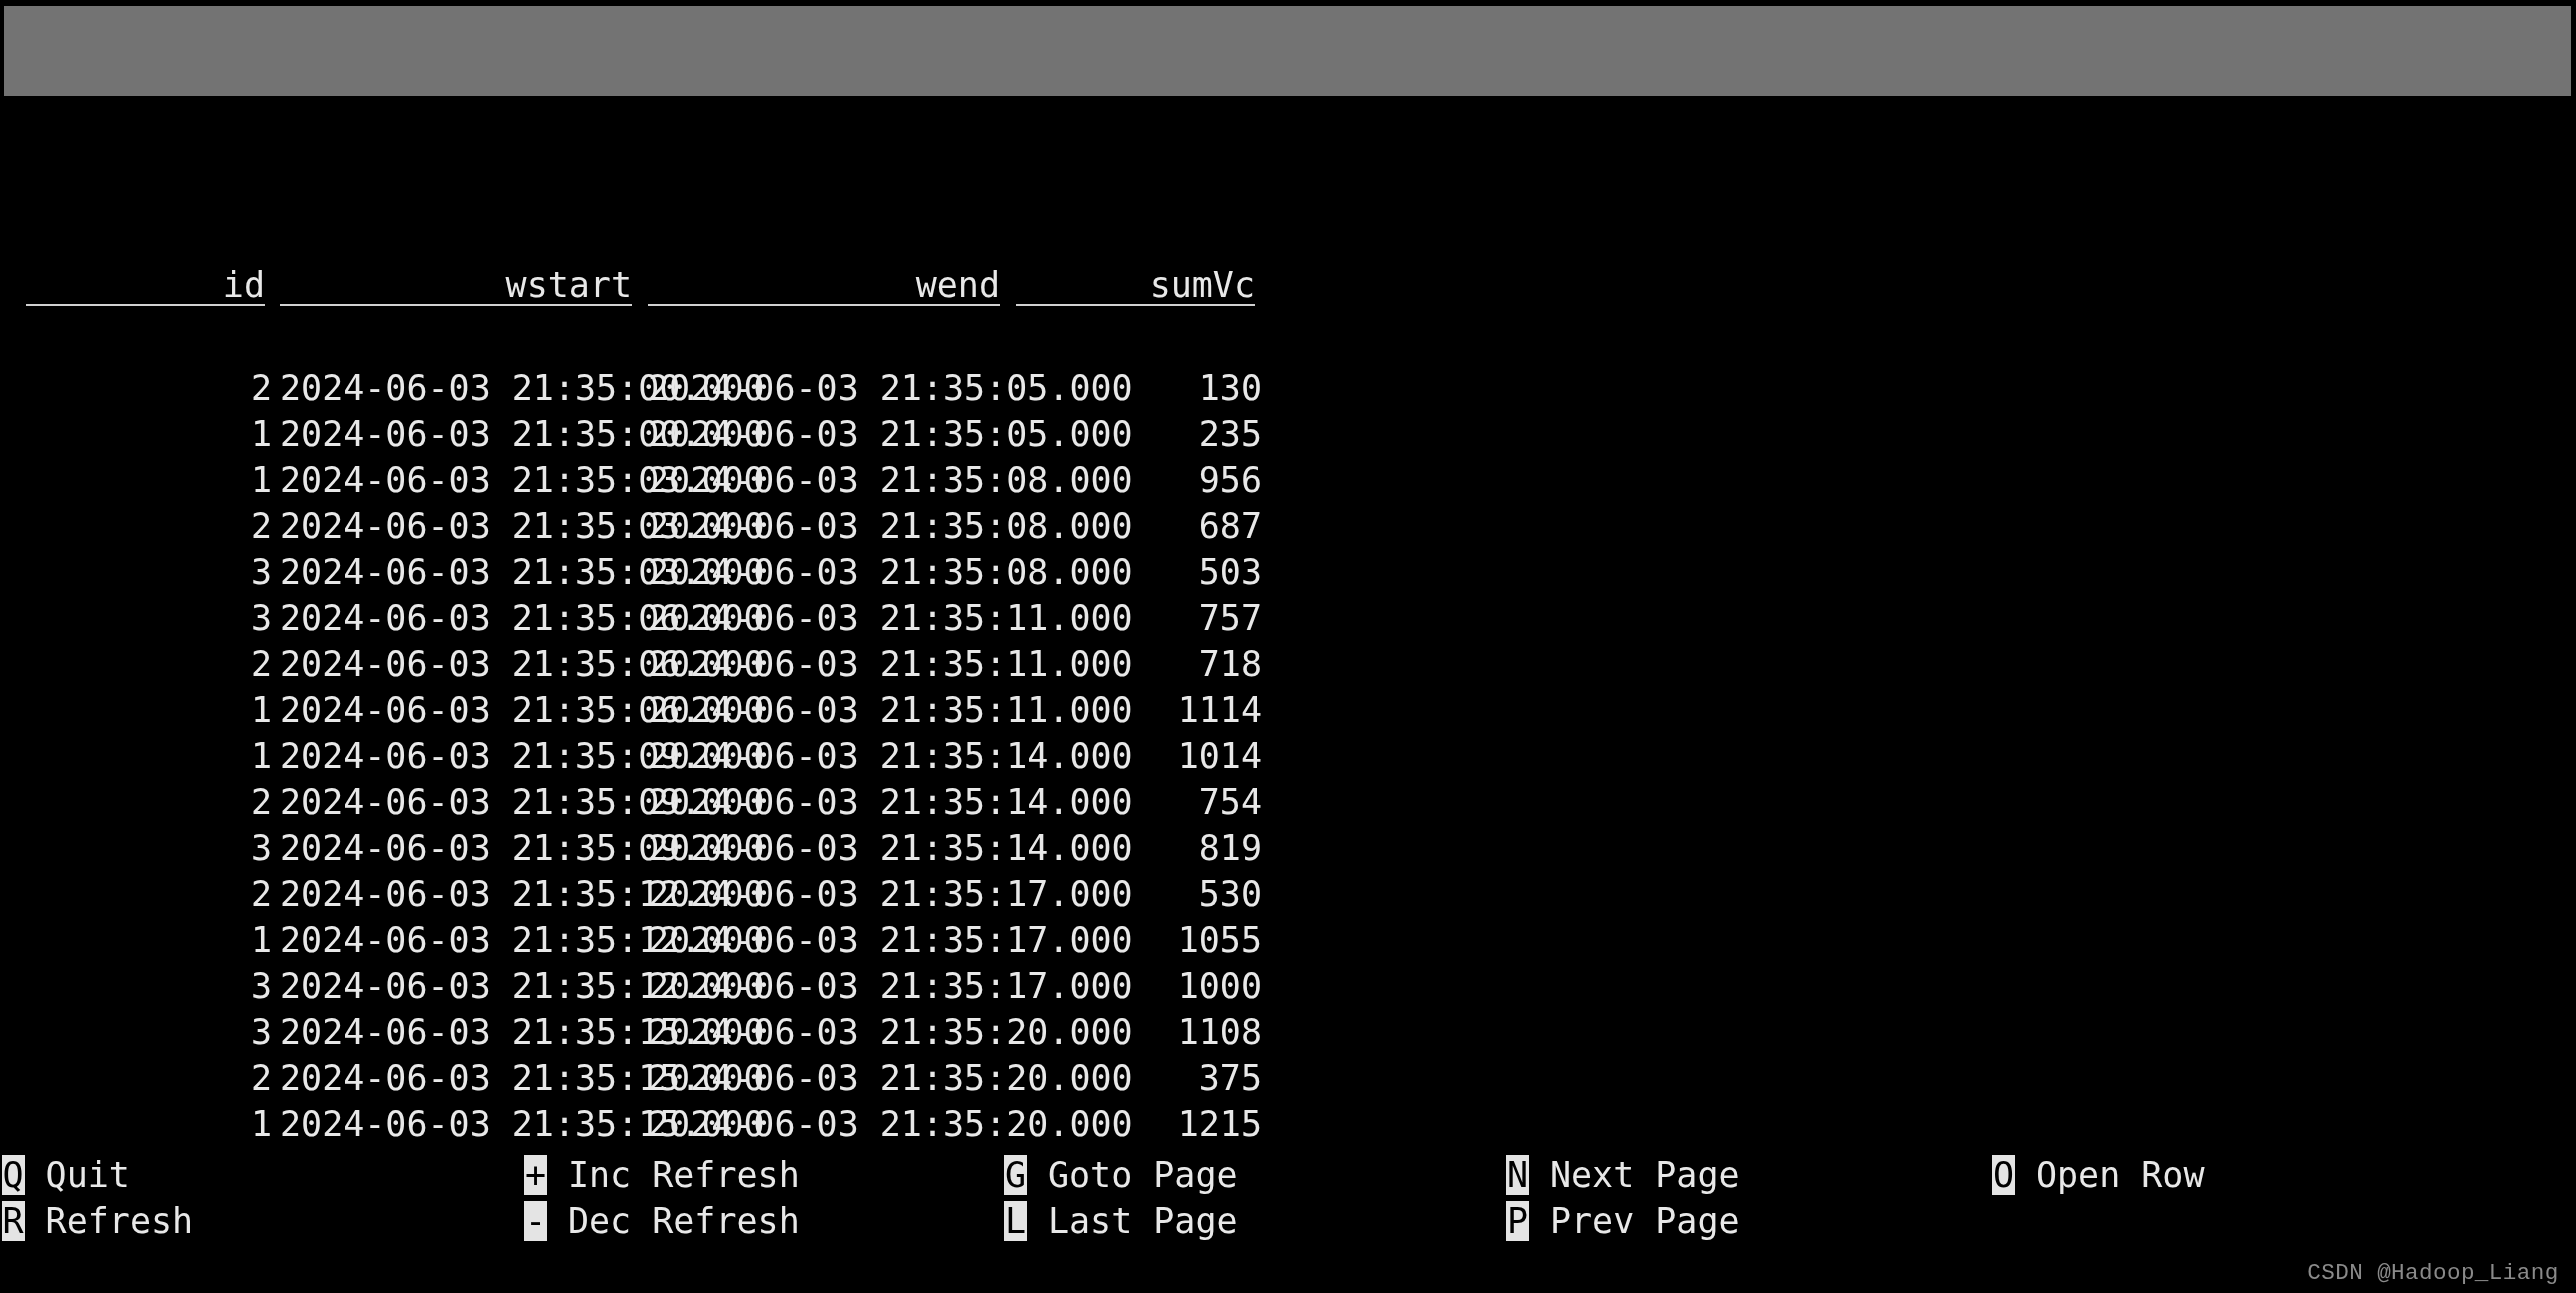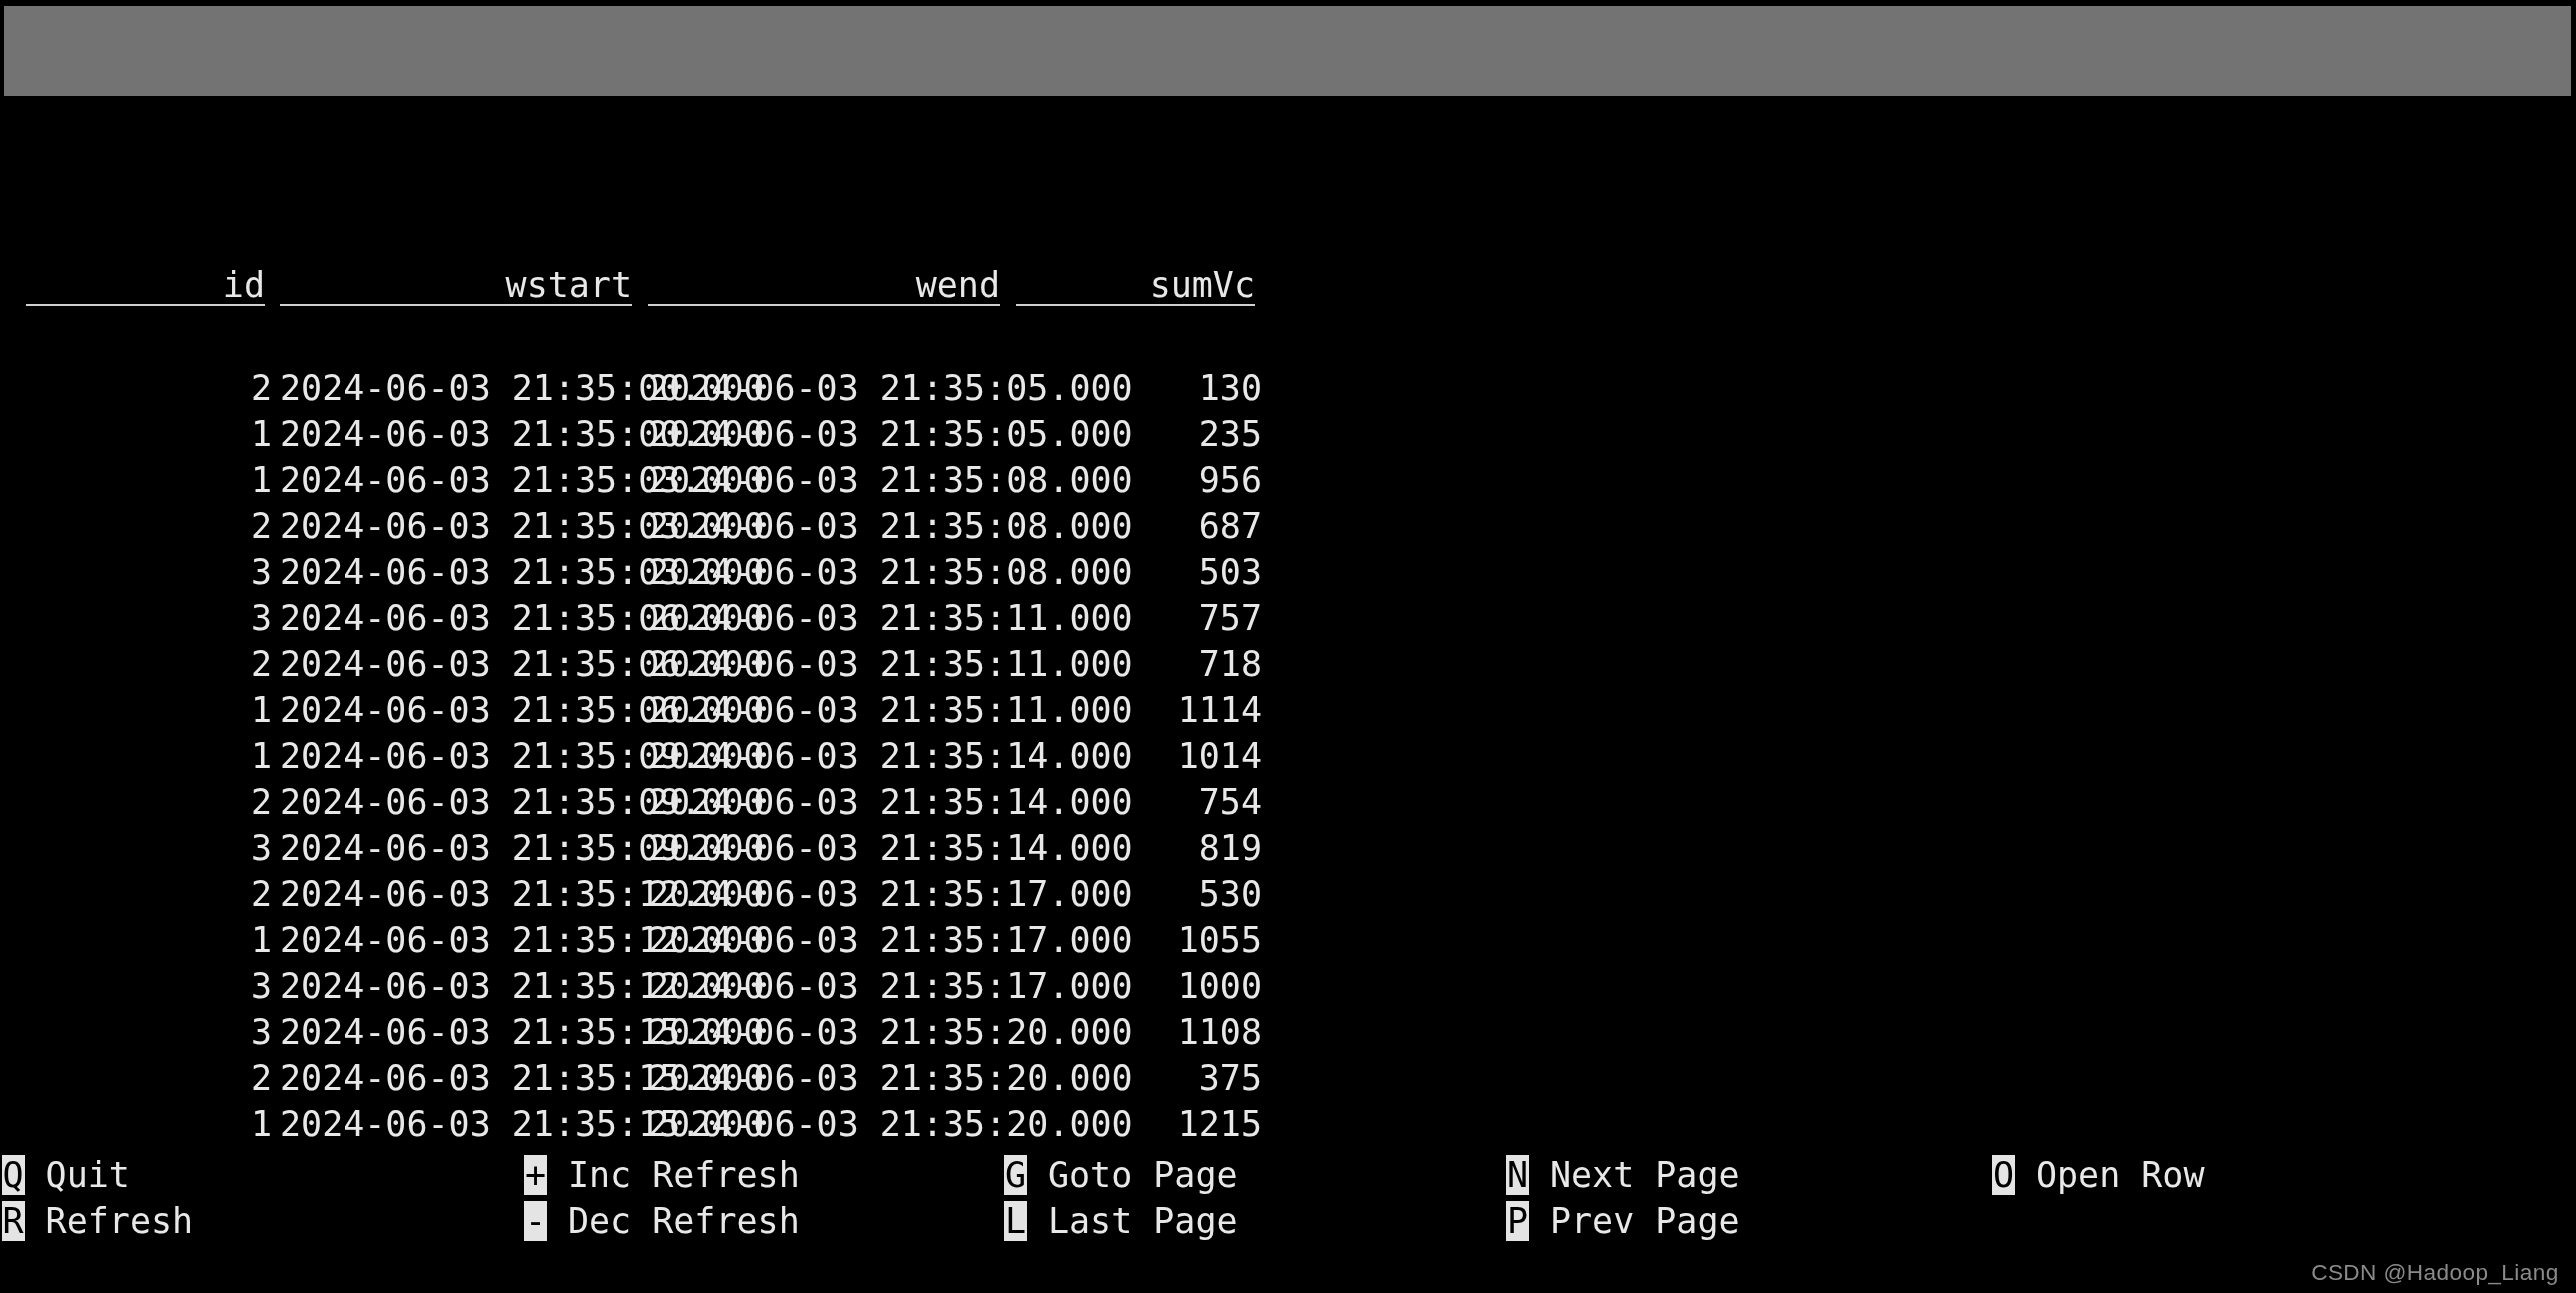--- a/index.html
+++ b/index.html
@@ -129,21 +129,21 @@
   .g2 { left: 524px;  }
   .g3 { left: 1004px; }
   .g4 { left: 1506px; text-align: center; }
   .g5 { left: 1976px; padding-left: 16px; }
 
   
   #watermark {
     position: absolute;
     right: 17.4px;
     bottom: 7px;
-    font-family: Liberation Sans, sans-serif;
+    font-family: Liberation Mono, monospace;
     font-size: 22.6px;
     color: #8a8a8a;
     letter-spacing: 0.4px;
   }
 </style>
 </head>
 <body>
 
 <div id="header-bar">
   <div class="hdr-row">

